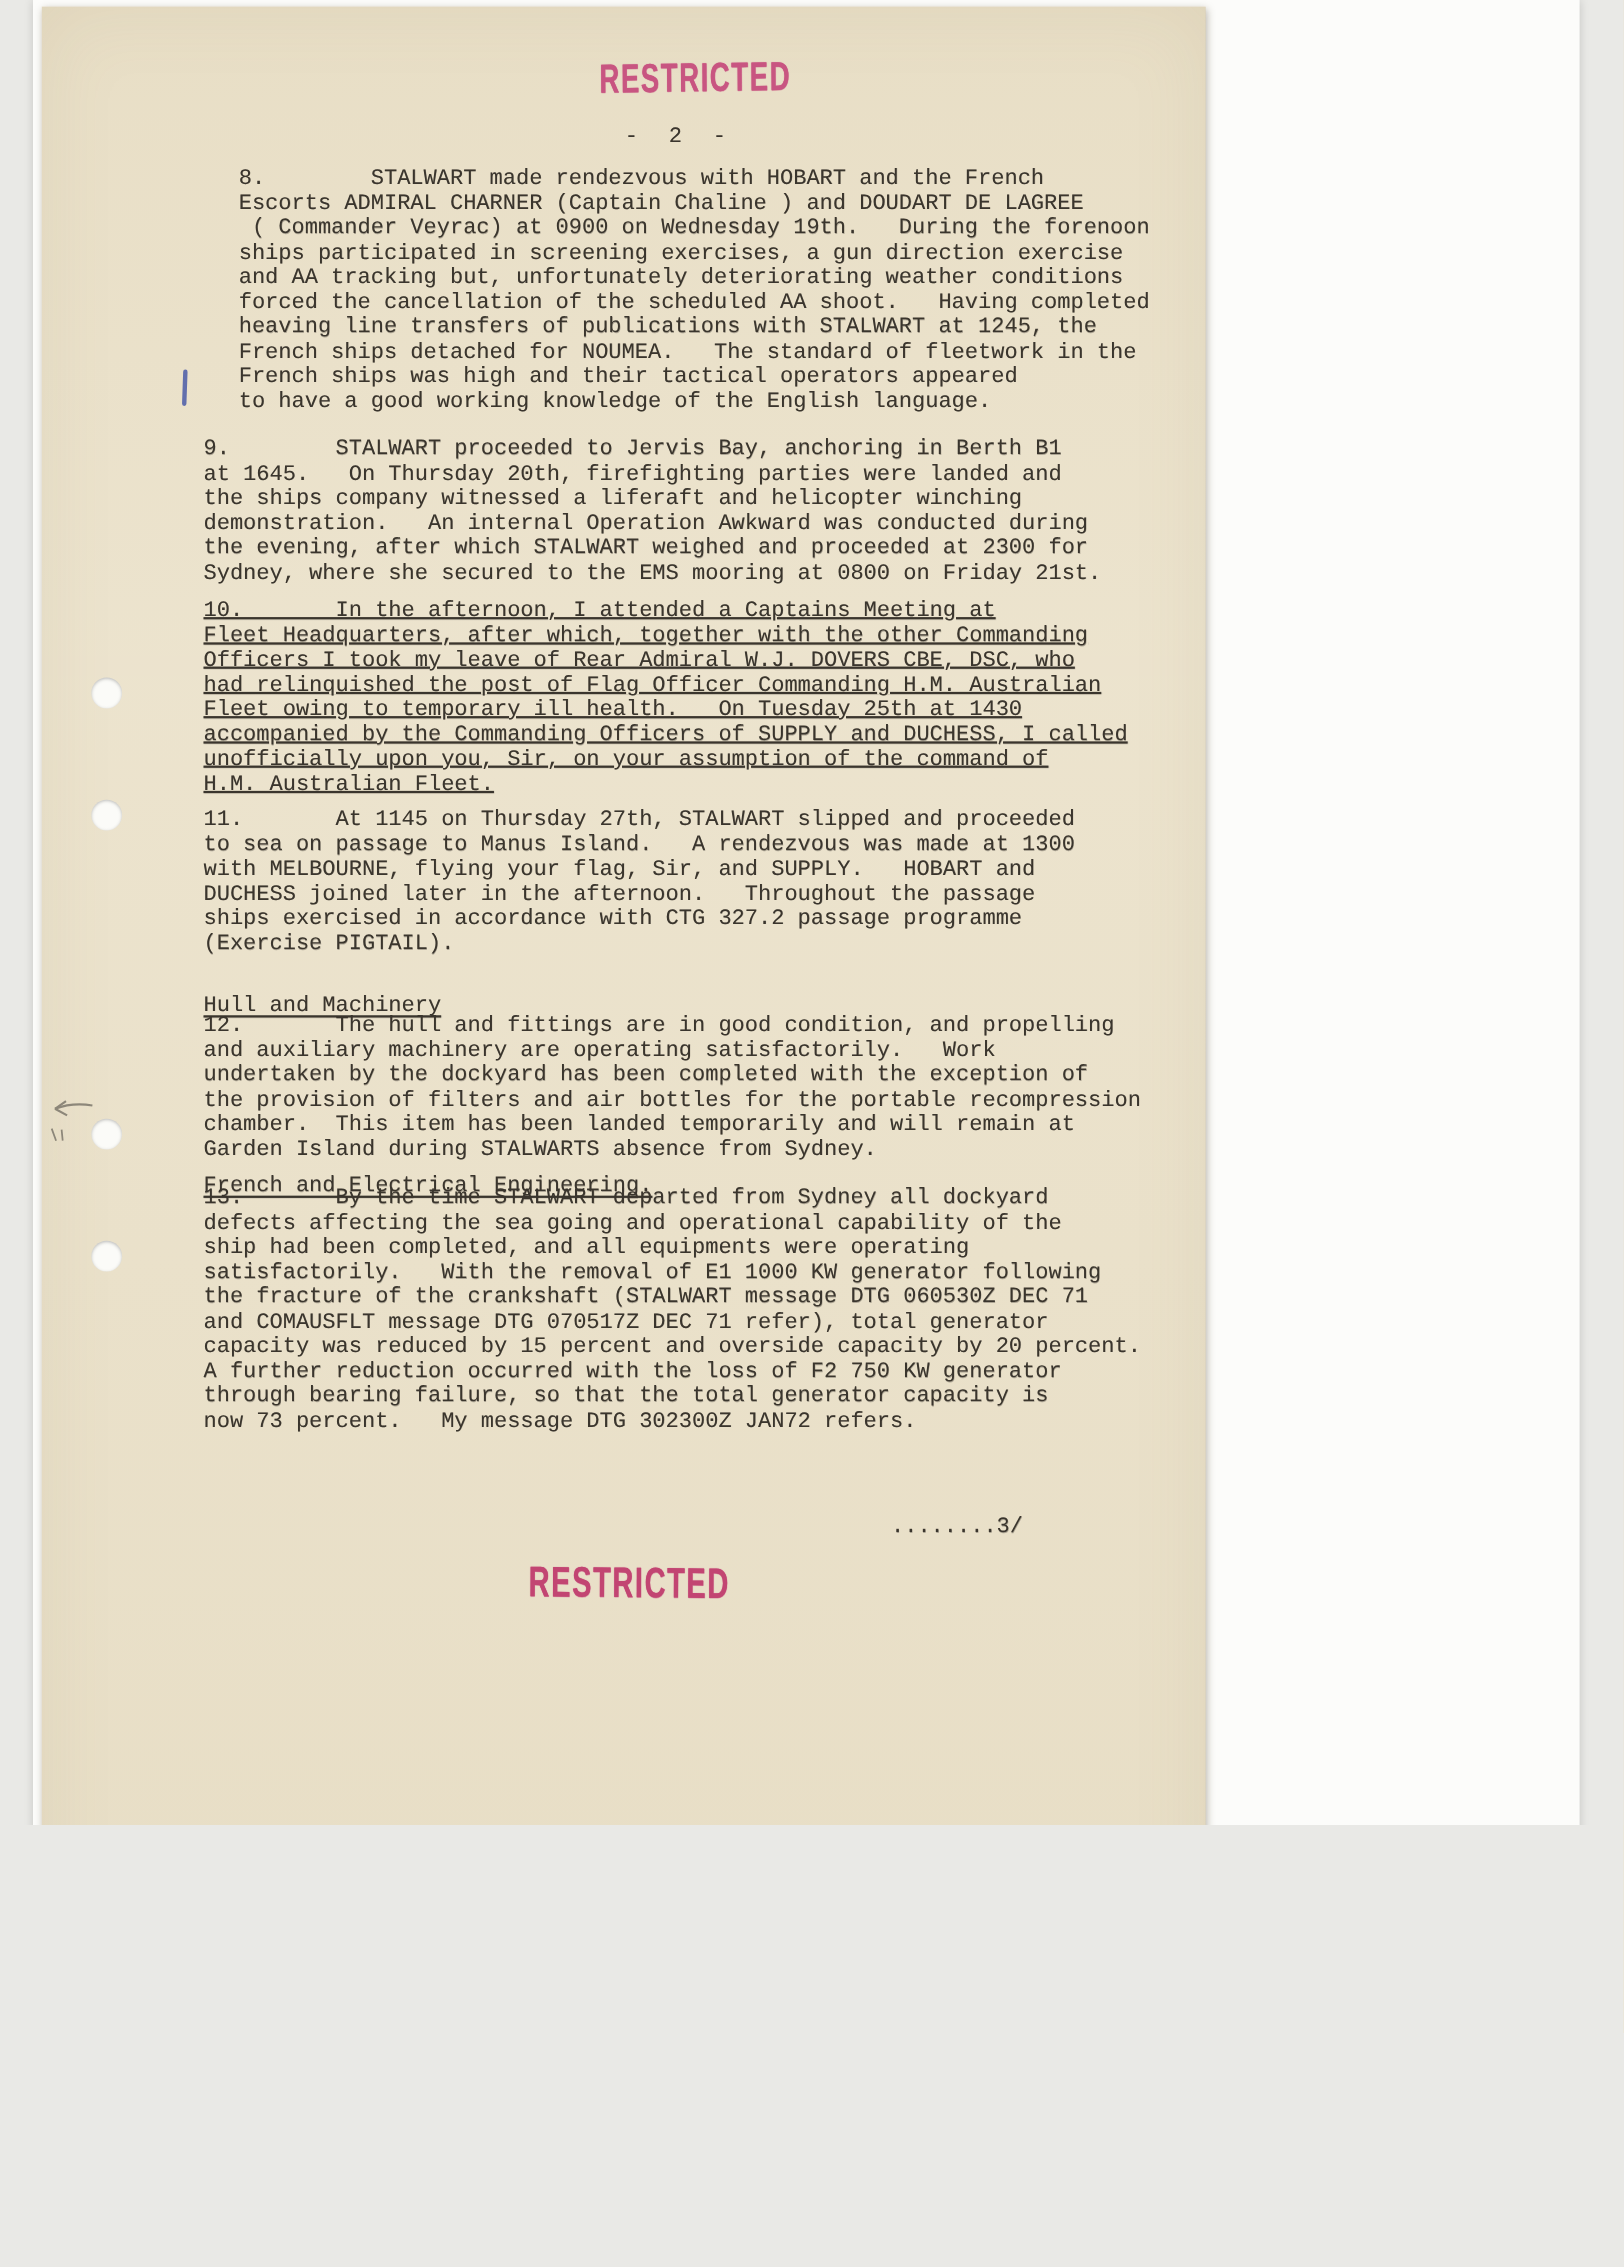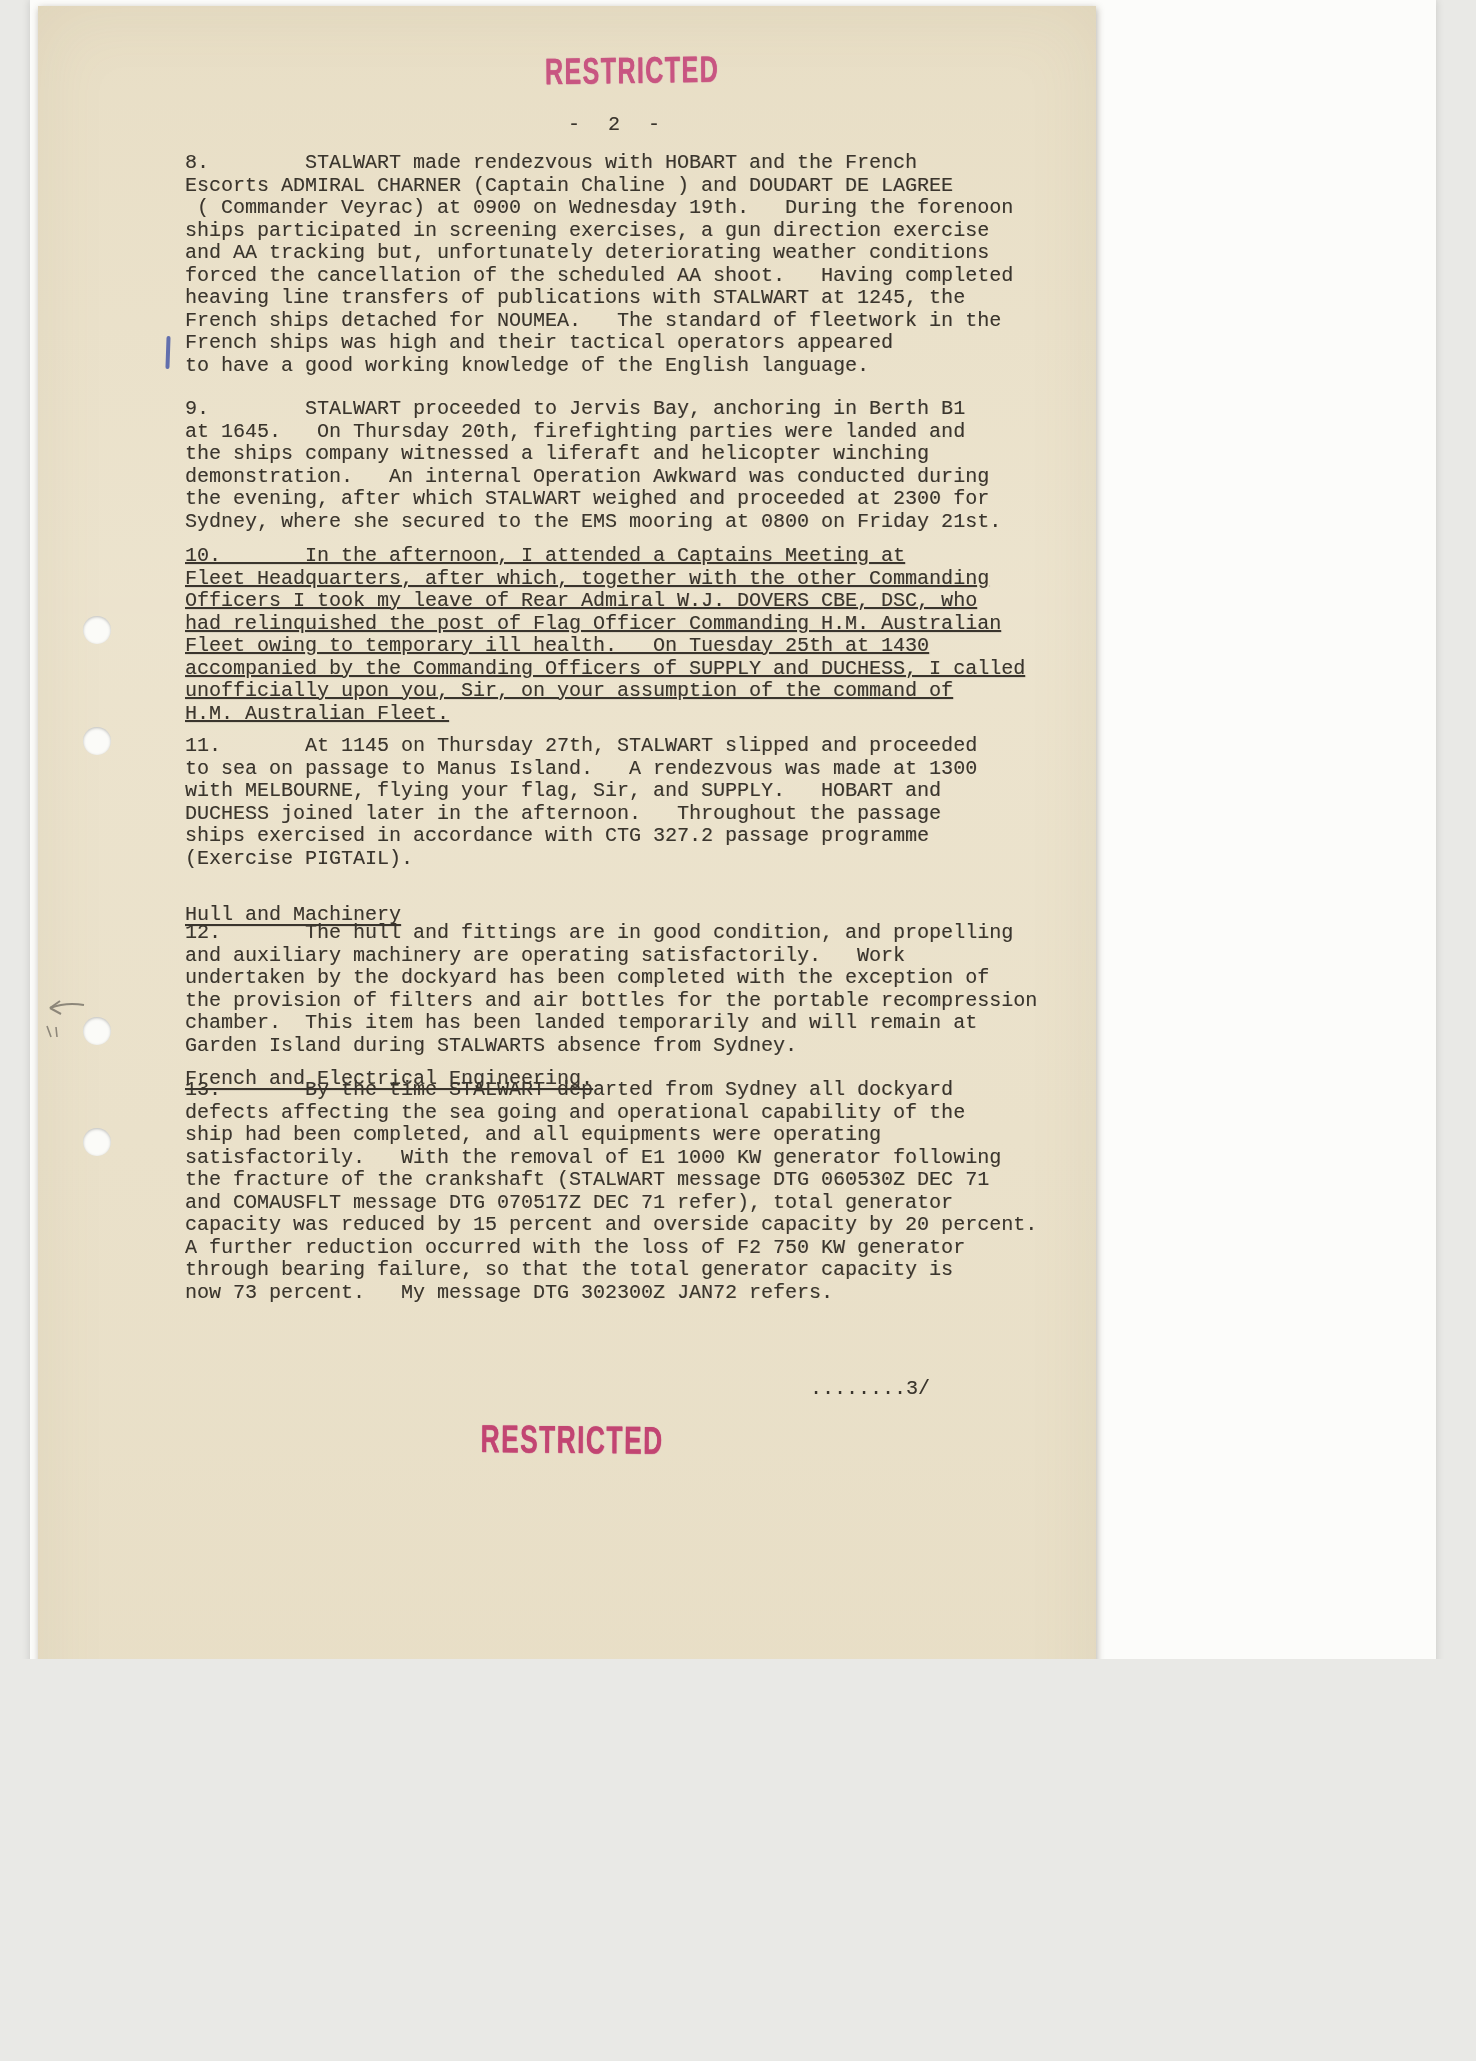--- a/index.html
+++ b/index.html
@@ -33,21 +33,21 @@
   .typed {
     position: absolute;
     font-family: "Liberation Mono", "DejaVu Sans Mono", monospace;
     font-size: 20px;
     line-height: 22.5px;
     color: #3a352d;
     white-space: pre;
     text-shadow: 0.3px 0.3px 0 rgba(58,53,45,0.35);
   }
   .block { left: 147px; }
-  .para8  { top: 146px; }
+  .para8  { top: 146px; margin-left: 32px; }
   .para9  { top: 392px; font-family: Liberation Mono, monospace; }
   .para10 { top: 539px; text-decoration: underline; }
   .para11 { top: 729px; }
   .h-hull    { top: 882px; margin-top: 16px; }
   .para12 { top: 916px; }
   .h-weapons { top: 1062px; }
   .para13 { top: 1073px; }
   .heading {
     text-decoration: underline;
     text-decoration-thickness: 1.5px;

